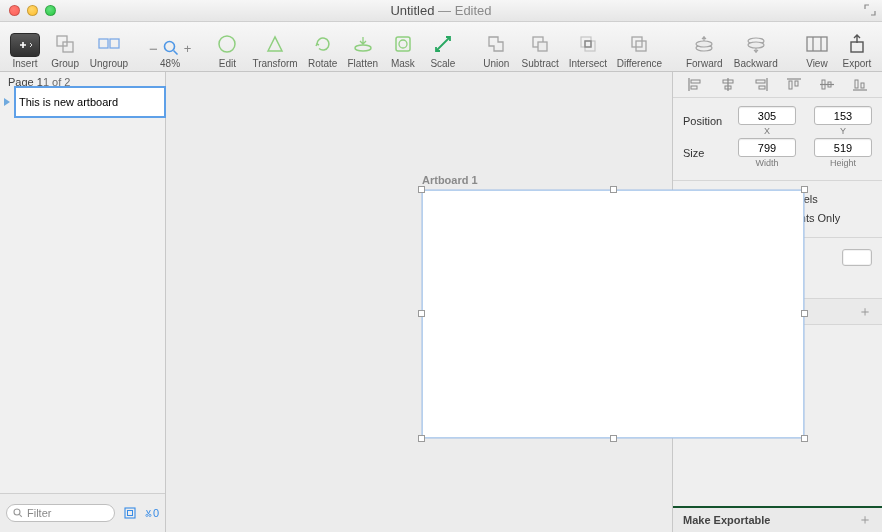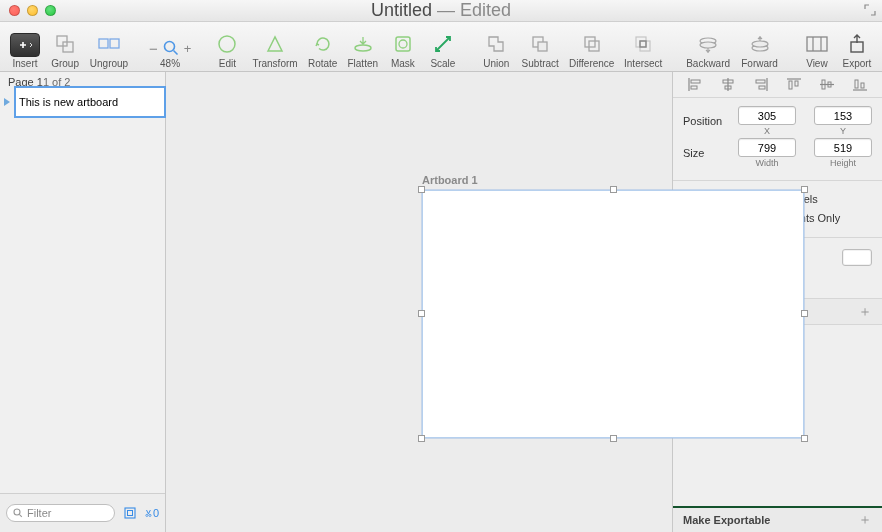--- a/index.html
+++ b/index.html
@@ -5,21 +5,21 @@
   * { box-sizing: border-box; margin: 0; padding: 0; font-family: "Helvetica Neue", Helvetica, Arial, sans-serif; }
   body { width: 882px; height: 532px; background: #ececec; overflow: hidden; font-size: 12px; color: #333; }
 
   
   .titlebar { height: 22px; background: linear-gradient(#f6f6f6,#e6e6e6); border-bottom: 1px solid #cfcfcf; display: flex; align-items: center; position: relative; }
   .traffic { display: flex; gap: 7px; padding-left: 9px; }
   .tl { width: 11px; height: 11px; border-radius: 50%; border: 0.5px solid rgba(0,0,0,0.2); }
   .tl.red { background: radial-gradient(circle at 40% 35%, #ff7b72, #ff5f57); }
   .tl.yel { background: radial-gradient(circle at 40% 35%, #ffd76a, #ffbd2e); }
   .tl.grn { background: radial-gradient(circle at 40% 35%, #62e07e, #28c840); }
-  .title { position:absolute; left:0; right:0; text-align:center; font-size:18px; color:#4a4a4a; pointer-events:none;}
+  .title { position:absolute; left:0; right:0; text-align:center; font-size:13px; color:#4a4a4a; pointer-events:none;}
   .title .ed { color:#8a8a8a; }
   .expand-icn { position:absolute; right:6px; top:4px; width:12px; height:12px; color:#8a8a8a; }
 
   
   .toolbar { height: 50px; background: linear-gradient(#f7f7f7,#e8e8e8); border-bottom:1px solid #c5c5c5; display:flex; align-items:flex-end; padding:0 6px 2px 6px; gap:2px; }
   .tb-item { display:flex; flex-direction:column; align-items:center; justify-content:flex-end; width:48px; height:46px; }
   .tb-item.narrow { width:40px; }
   .tb-item.wide { width:56px; }
   .tb-lbl { font-size:10px; color:#555; margin-top:1px; text-align:center; white-space:nowrap;}
   .tb-icn { width:26px; height:26px; display:flex; align-items:center; justify-content:center; color:#6e6e6e; }
@@ -192,59 +192,59 @@
   </div>
   <div class="tb-item">
     <div class="tb-icn">
         <svg width="22" height="22" viewBox="0 0 22 22">
           <rect x="4" y="4" width="10" height="10" fill="none" stroke="#a5a5a5" stroke-width="1.3"></rect>
           <rect x="9" y="9" width="9" height="9" fill="#ececec" stroke="#a5a5a5" stroke-width="1.3"></rect>
         </svg>
       </div>
     <span class="tb-lbl">Subtract</span>
   </div>
-  <div class="tb-item wide">
-    <div class="tb-icn">
-        <svg width="22" height="22" viewBox="0 0 22 22">
-          <rect x="4" y="4" width="10" height="10" fill="none" stroke="#a5a5a5" stroke-width="1.3"></rect>
-          <rect x="8" y="8" width="10" height="10" fill="none" stroke="#a5a5a5" stroke-width="1.3"></rect>
-        </svg>
-      </div>
-    <span class="tb-lbl">Difference</span>
-  </div>
   <div class="tb-item">
     <div class="tb-icn">
         <svg width="22" height="22" viewBox="0 0 22 22">
           <rect x="4" y="4" width="10" height="10" fill="none" stroke="#c5c5c5" stroke-width="1.2"></rect>
           <rect x="8" y="8" width="10" height="10" fill="none" stroke="#c5c5c5" stroke-width="1.2"></rect>
           <rect x="8" y="8" width="6" height="6" fill="none" stroke="#888" stroke-width="1.4"></rect>
         </svg>
       </div>
     <span class="tb-lbl">Intersect</span>
   </div>
+  <div class="tb-item wide">
+    <div class="tb-icn">
+        <svg width="22" height="22" viewBox="0 0 22 22">
+          <rect x="4" y="4" width="10" height="10" fill="none" stroke="#a5a5a5" stroke-width="1.3"></rect>
+          <rect x="8" y="8" width="10" height="10" fill="none" stroke="#a5a5a5" stroke-width="1.3"></rect>
+        </svg>
+      </div>
+    <span class="tb-lbl">Difference</span>
+  </div>
   <div class="tb-sep"></div>
+  <div class="tb-item">
+    <div class="tb-icn">
+        <svg width="22" height="22" viewBox="0 0 22 22">
+          <ellipse cx="11" cy="15" rx="8" ry="3" fill="none" stroke="#a5a5a5" stroke-width="1.2"></ellipse>
+          <ellipse cx="11" cy="11" rx="8" ry="3" fill="#ececec" stroke="#a5a5a5" stroke-width="1.2"></ellipse>
+          <path d="M11 3v5m-2-2l2-2 2 2" fill="none" stroke="#a5a5a5" stroke-width="1.2"></path>
+        </svg>
+      </div>
+    <span class="tb-lbl">Forward</span>
+  </div>
   <div class="tb-item wide">
     <div class="tb-icn">
         <svg width="22" height="22" viewBox="0 0 22 22">
           <ellipse cx="11" cy="8" rx="8" ry="3" fill="none" stroke="#a5a5a5" stroke-width="1.2"></ellipse>
           <ellipse cx="11" cy="12" rx="8" ry="3" fill="#ececec" stroke="#a5a5a5" stroke-width="1.2"></ellipse>
           <path d="M11 20v-5m-2 2l2 2 2-2" fill="none" stroke="#a5a5a5" stroke-width="1.2"></path>
         </svg>
       </div>
     <span class="tb-lbl">Backward</span>
-  </div>
-  <div class="tb-item">
-    <div class="tb-icn">
-        <svg width="22" height="22" viewBox="0 0 22 22">
-          <ellipse cx="11" cy="15" rx="8" ry="3" fill="none" stroke="#a5a5a5" stroke-width="1.2"></ellipse>
-          <ellipse cx="11" cy="11" rx="8" ry="3" fill="#ececec" stroke="#a5a5a5" stroke-width="1.2"></ellipse>
-          <path d="M11 3v5m-2-2l2-2 2 2" fill="none" stroke="#a5a5a5" stroke-width="1.2"></path>
-        </svg>
-      </div>
-    <span class="tb-lbl">Forward</span>
   </div>
   <div class="tb-sep"></div>
   <div class="tb-item narrow">
     <div class="tb-icn">
         <svg width="24" height="20" viewBox="0 0 24 20">
           <rect x="2" y="3" width="20" height="14" fill="none" stroke="#888" stroke-width="1.3"></rect>
           <line x1="8" y1="3" x2="8" y2="17" stroke="#888" stroke-width="1.2"></line>
           <line x1="16" y1="3" x2="16" y2="17" stroke="#888" stroke-width="1.2"></line>
         </svg>
       </div>

